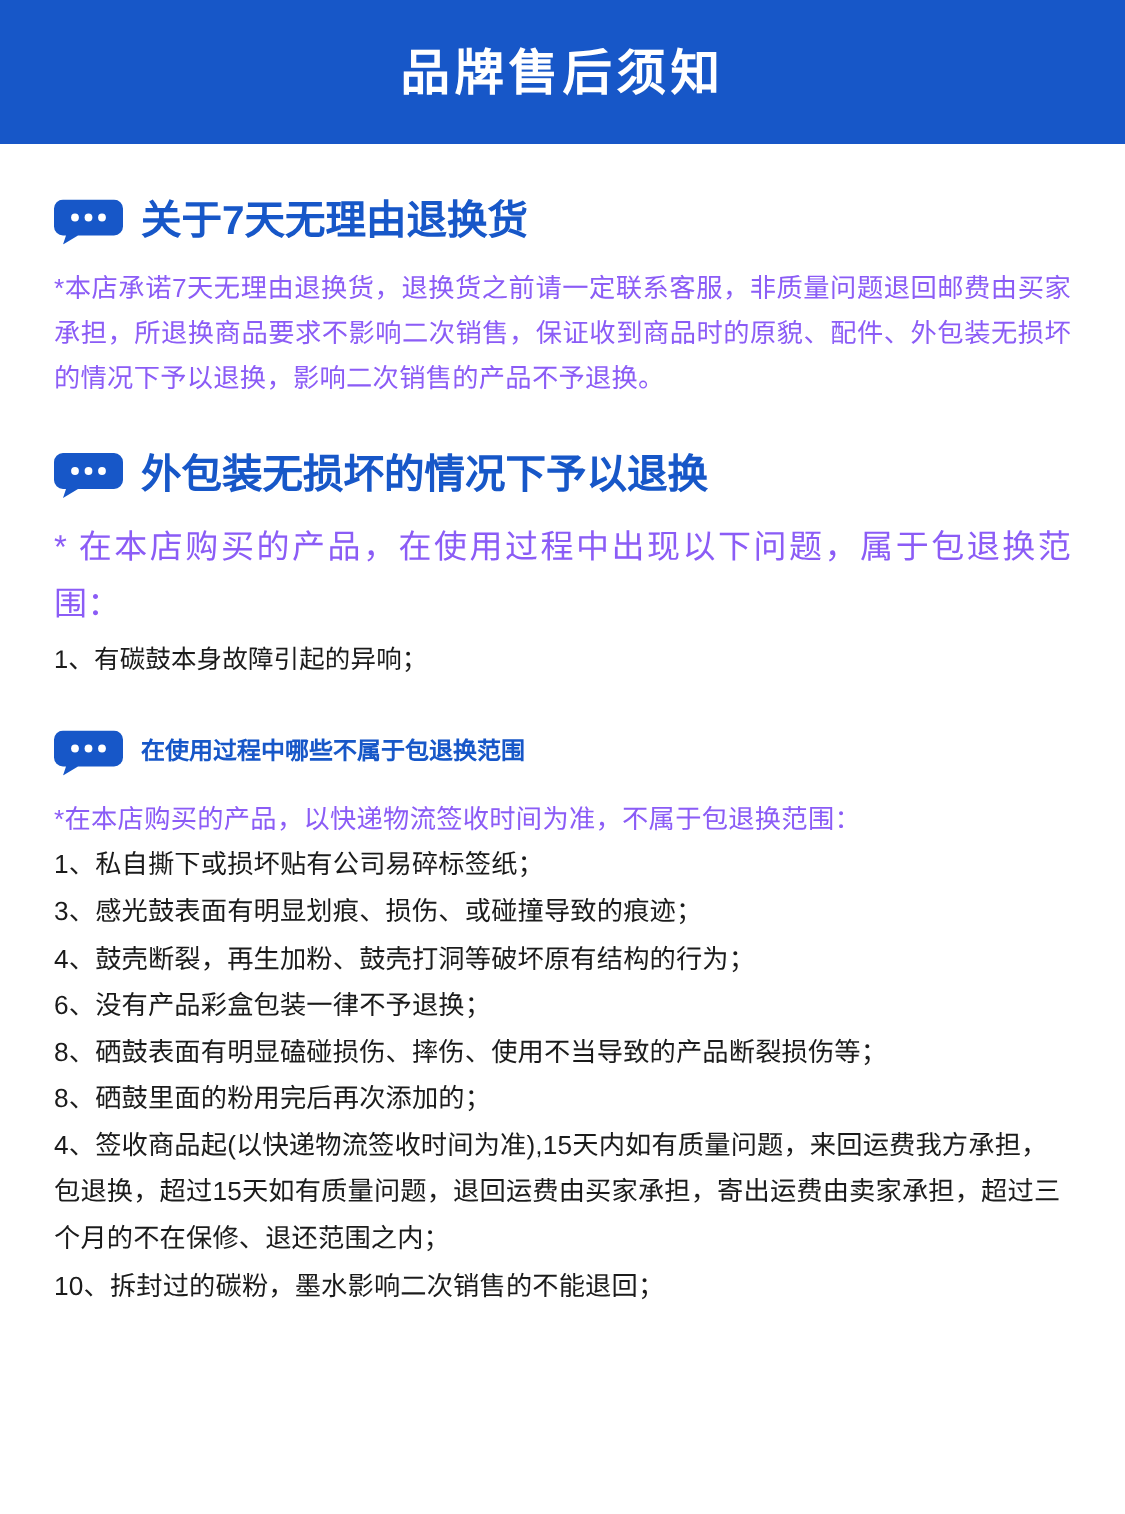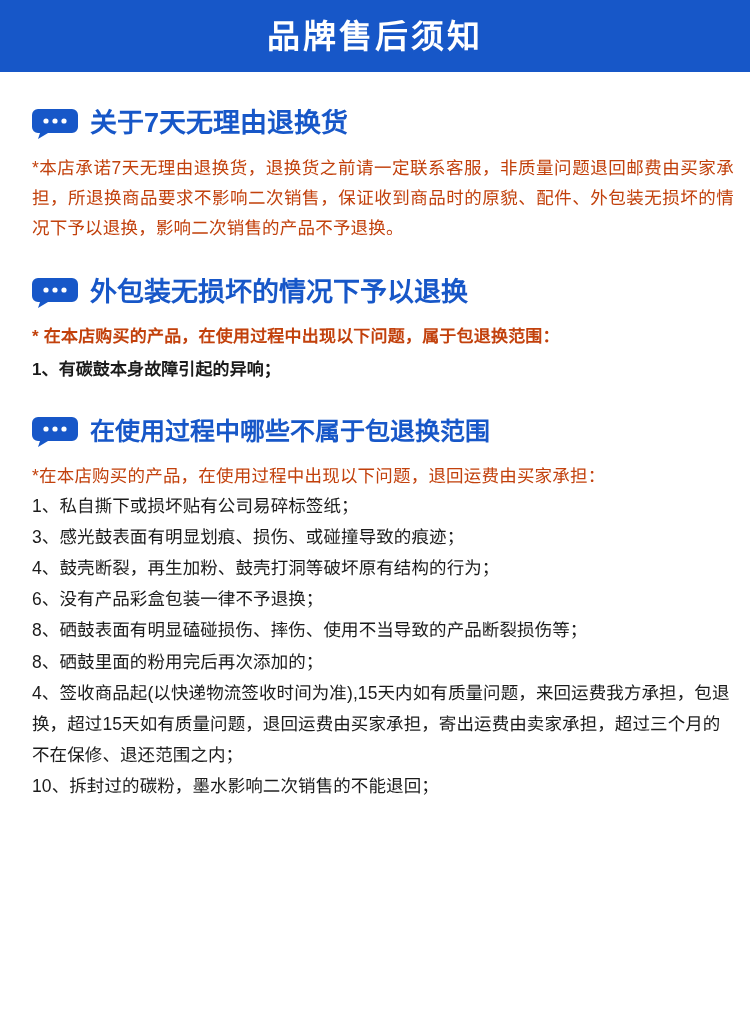--- a/index.html
+++ b/index.html
@@ -17,39 +17,38 @@
     width: 750px;
     min-height: 1009px;
     position: relative;
     background: #ffffff;
     overflow: hidden;
   }
 
   
   .banner {
     width: 750px;
-    height: 72px;
+    height: 96px;
     background: #1757c8;
     display: flex;
     align-items: center;
     justify-content: center;
   }
   .banner-title {
     color: #ffffff;
     font-size: 33px;
     font-weight: bold;
     letter-spacing: 3px;
     line-height: 1;
   }
 
   
   .content {
-    padding: 0 16px;
+    padding: 0 36px;
     box-sizing: border-box;
-    margin-left: 16px;
   }
   .section {
     margin-top: 34px;
   }
   .section.first {
     margin-top: 36px;
   }
   .section-head {
     display: flex;
     align-items: center;
@@ -67,43 +66,43 @@
   }
   .section-title {
     color: #1757c8;
     font-size: 27px;
     font-weight: bold;
     line-height: 1.15;
     letter-spacing: 0px;
     white-space: nowrap;
   }
   .section-title.small {
-    font-size: 25px;
+    font-size: 16px;
   }
 
   
   .para {
     font-size: 17.5px;
     line-height: 1.72;
-    color: #c2410c;
+    color: #8b5cf6;
     letter-spacing: 0.2px;
     text-align: justify;
   }
   .para.bold {
-    font-weight: bold;
-    font-size: 17px;
+    font-weight: normal;
+    font-size: 22px;
   }
   .list-line {
     font-size: 17.5px;
     line-height: 1.62;
     color: #1b1b1b;
     letter-spacing: 0.1px;
   }
   .list-line.bold {
-    font-weight: bold;
+    font-weight: normal;
     font-size: 17px;
     line-height: 1.6;
   }
   .tight {
     margin: 0;
   }
   .section-3 .list-line {
     line-height: 1.78;
   }
   .section-2-list {
@@ -159,21 +158,21 @@
         <span class="bubble-icon">
           <svg width="46" height="30" viewBox="0 0 46 30" xmlns="http://www.w3.org/2000/svg">
             <path d="M6 0 H40 A6 6 0 0 1 46 6 V18 A6 6 0 0 1 40 24 H16 L6 30 L8 24 H6 A6 6 0 0 1 0 18 V6 A6 6 0 0 1 6 0 Z" fill="#1757c8"></path>
             <circle cx="14" cy="12" r="2.6" fill="#ffffff"></circle>
             <circle cx="23" cy="12" r="2.6" fill="#ffffff"></circle>
             <circle cx="32" cy="12" r="2.6" fill="#ffffff"></circle>
           </svg>
         </span>
         <div class="section-title small">在使用过程中哪些不属于包退换范围</div>
       </div>
-      <p class="para tight">*在本店购买的产品，在使用过程中出现以下问题，退回运费由买家承担：</p>
+      <p class="para tight">*在本店购买的产品，以快递物流签收时间为准，不属于包退换范围：</p>
       <div>
         <div class="list-line">1、私自撕下或损坏贴有公司易碎标签纸；</div>
         <div class="list-line">3、感光鼓表面有明显划痕、损伤、或碰撞导致的痕迹；</div>
         <div class="list-line">4、鼓壳断裂，再生加粉、鼓壳打洞等破坏原有结构的行为；</div>
         <div class="list-line">6、没有产品彩盒包装一律不予退换；</div>
         <div class="list-line">8、硒鼓表面有明显磕碰损伤、摔伤、使用不当导致的产品断裂损伤等；</div>
         <div class="list-line">8、硒鼓里面的粉用完后再次添加的；</div>
         <div class="list-line">4、签收商品起(以快递物流签收时间为准),15天内如有质量问题，来回运费我方承担，包退换，超过15天如有质量问题，退回运费由买家承担，寄出运费由卖家承担，超过三个月的不在保修、退还范围之内；</div>
         <div class="list-line">10、拆封过的碳粉，墨水影响二次销售的不能退回；</div>
       </div>

